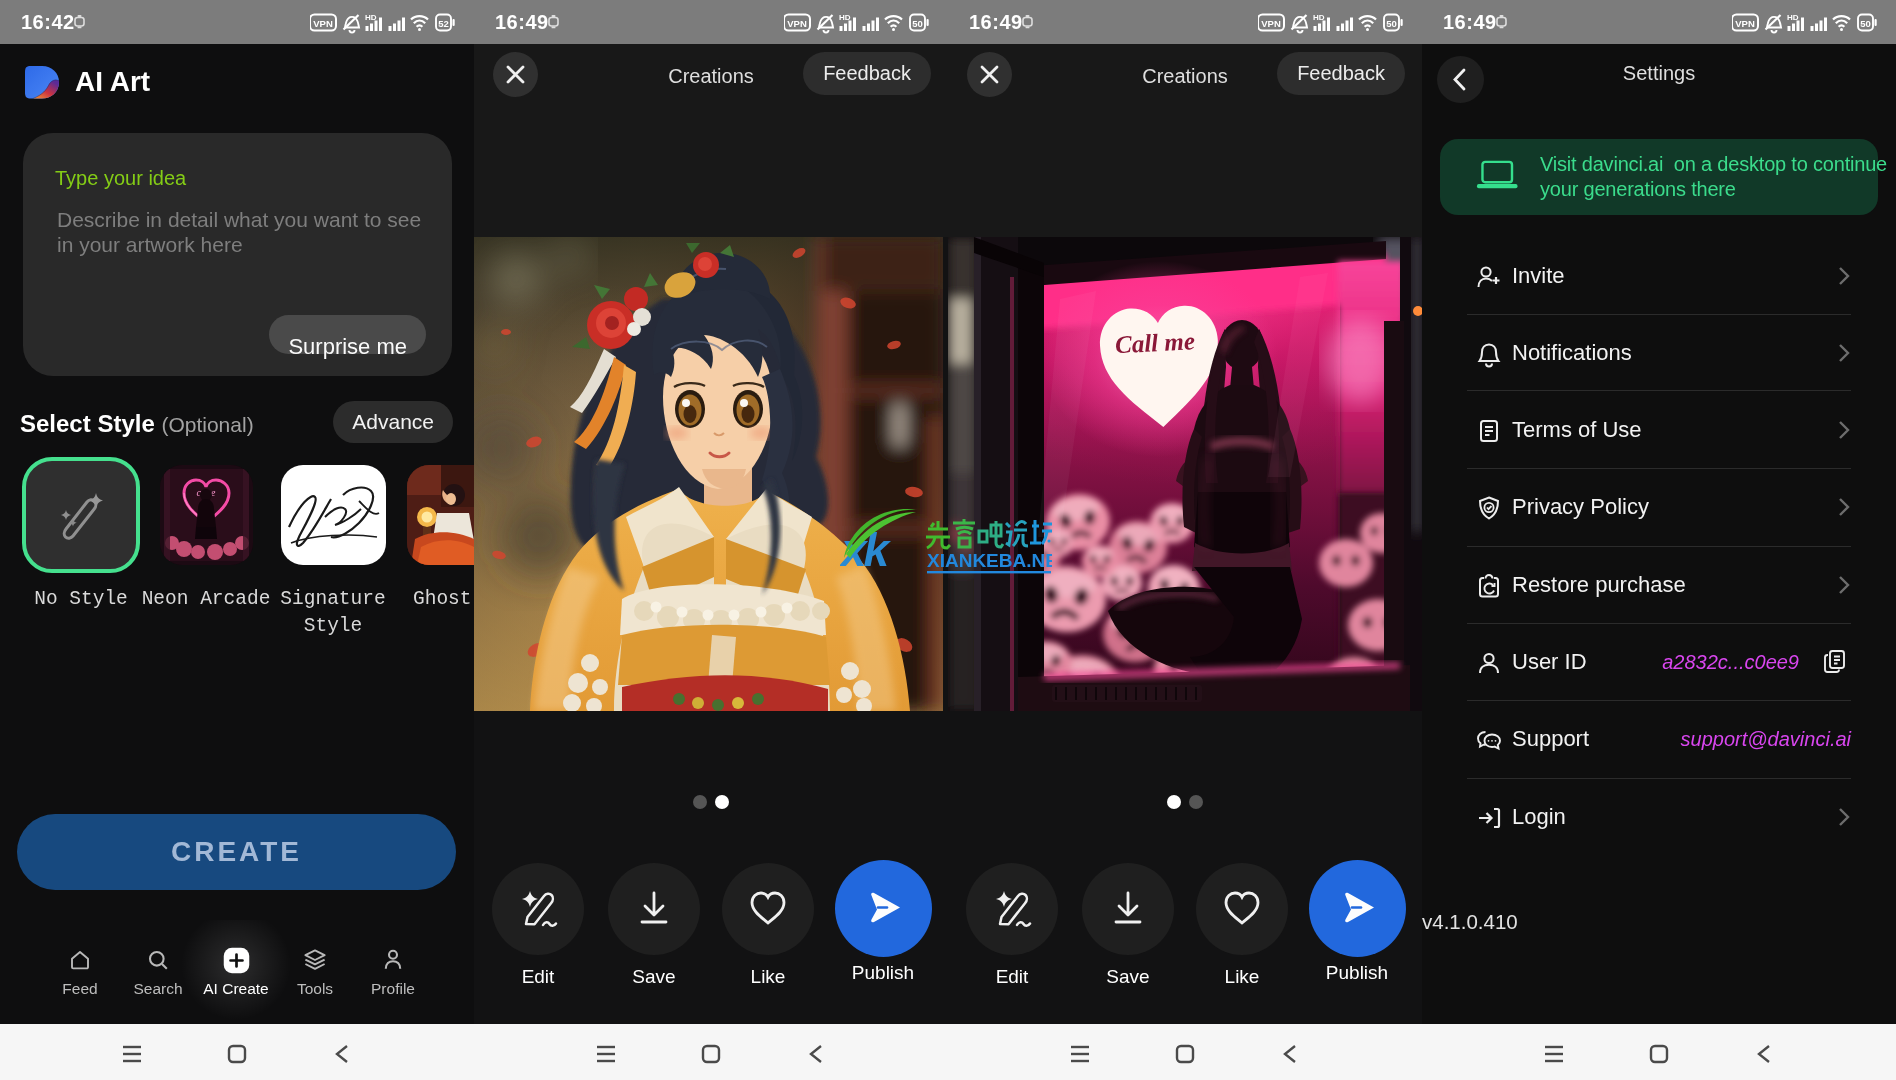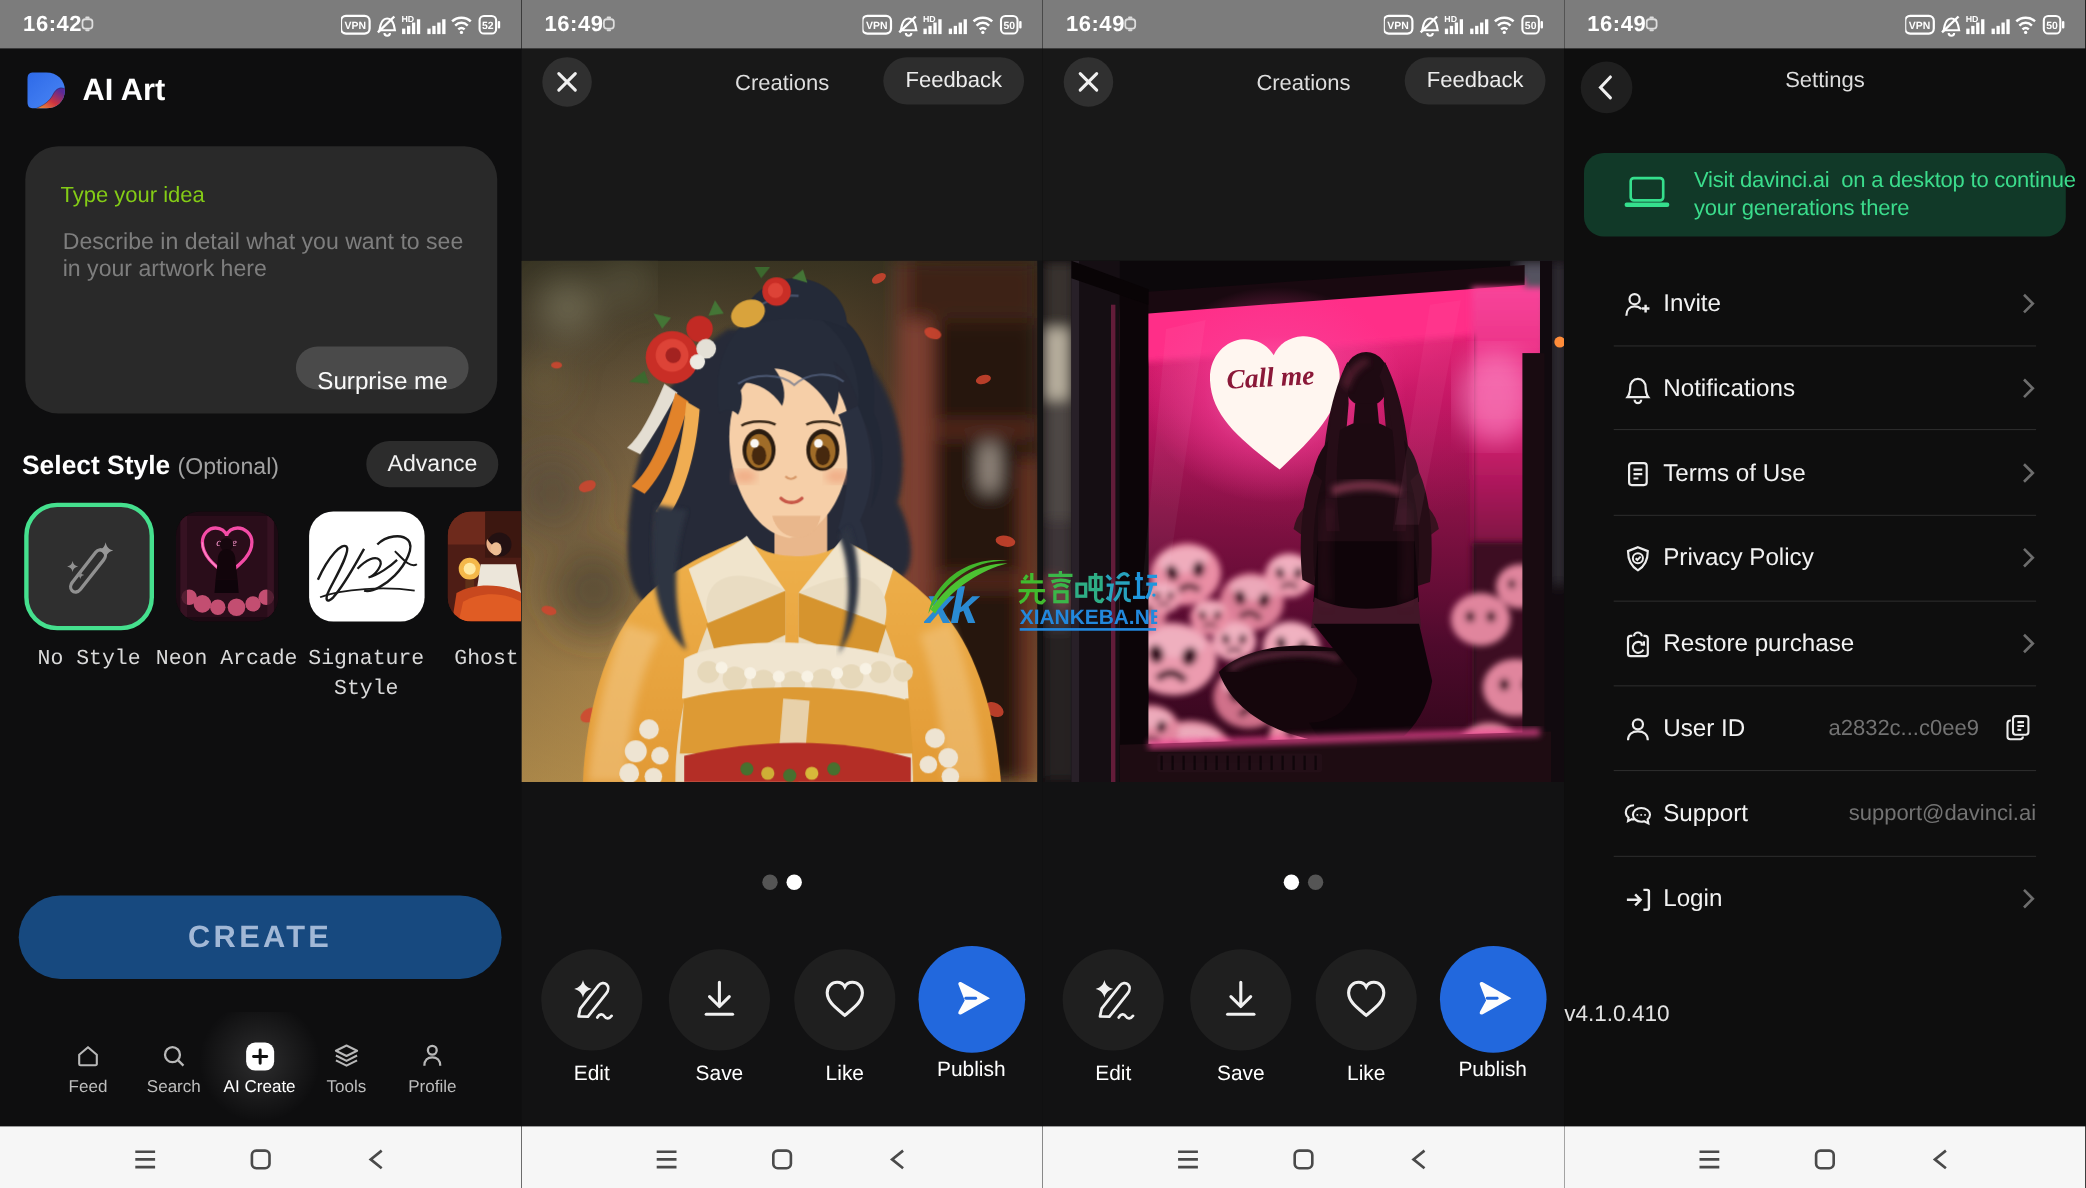--- a/index.html
+++ b/index.html
@@ -63,21 +63,21 @@
   
   .p4 { left:1422px; background:#0e0e0e; }
   .backbtn { position:absolute; left:15px; top:56px; width:47px; height:47px; border-radius:50%; background:#1f1f1f; }
   .banner { position:absolute; left:18px; top:139px; width:438px; height:76px; border-radius:18px;
     background:#113928; }
   .banner .txt { position:absolute; left:100px; top:13px; width:352px; color:#3bdc8c; font-size:20px; line-height:25px; letter-spacing:-0.2px; }
   .slist { position:absolute; left:0px; top:237px; width:474px; }
   .srow { position:absolute; left:45px; width:384px; height:77px; }
   .srow .icon { position:absolute; left:8px; top:26px; color:#ececec; }
   .srow .lab { position:absolute; left:45px; top:26px; font-size:22px; color:#f2f2f2; }
-  .srow .val { position:absolute; right:34px; top:28px; font-size:20px; color:#737373; }
+  .srow .val { position:absolute; right:34px; top:28px; font-size:20px; color:#d946ef;font-style:italic; }
   .srow .chev { position:absolute; right:0px; top:27px; color:#6d6d6d; }
   .sdiv { position:absolute; left:45px; width:384px; height:1px; background:#2b2b2b; }
   .ver { position:absolute; left:0; top:910px; width:474px; color:#e2e2e2; font-size:20.5px; }
 
   
   .wm { position:absolute; left:840px; top:500px; width:212px; height:76px; z-index:30; }
 </style>
 </head>
 <body>
 <div class="stage">

